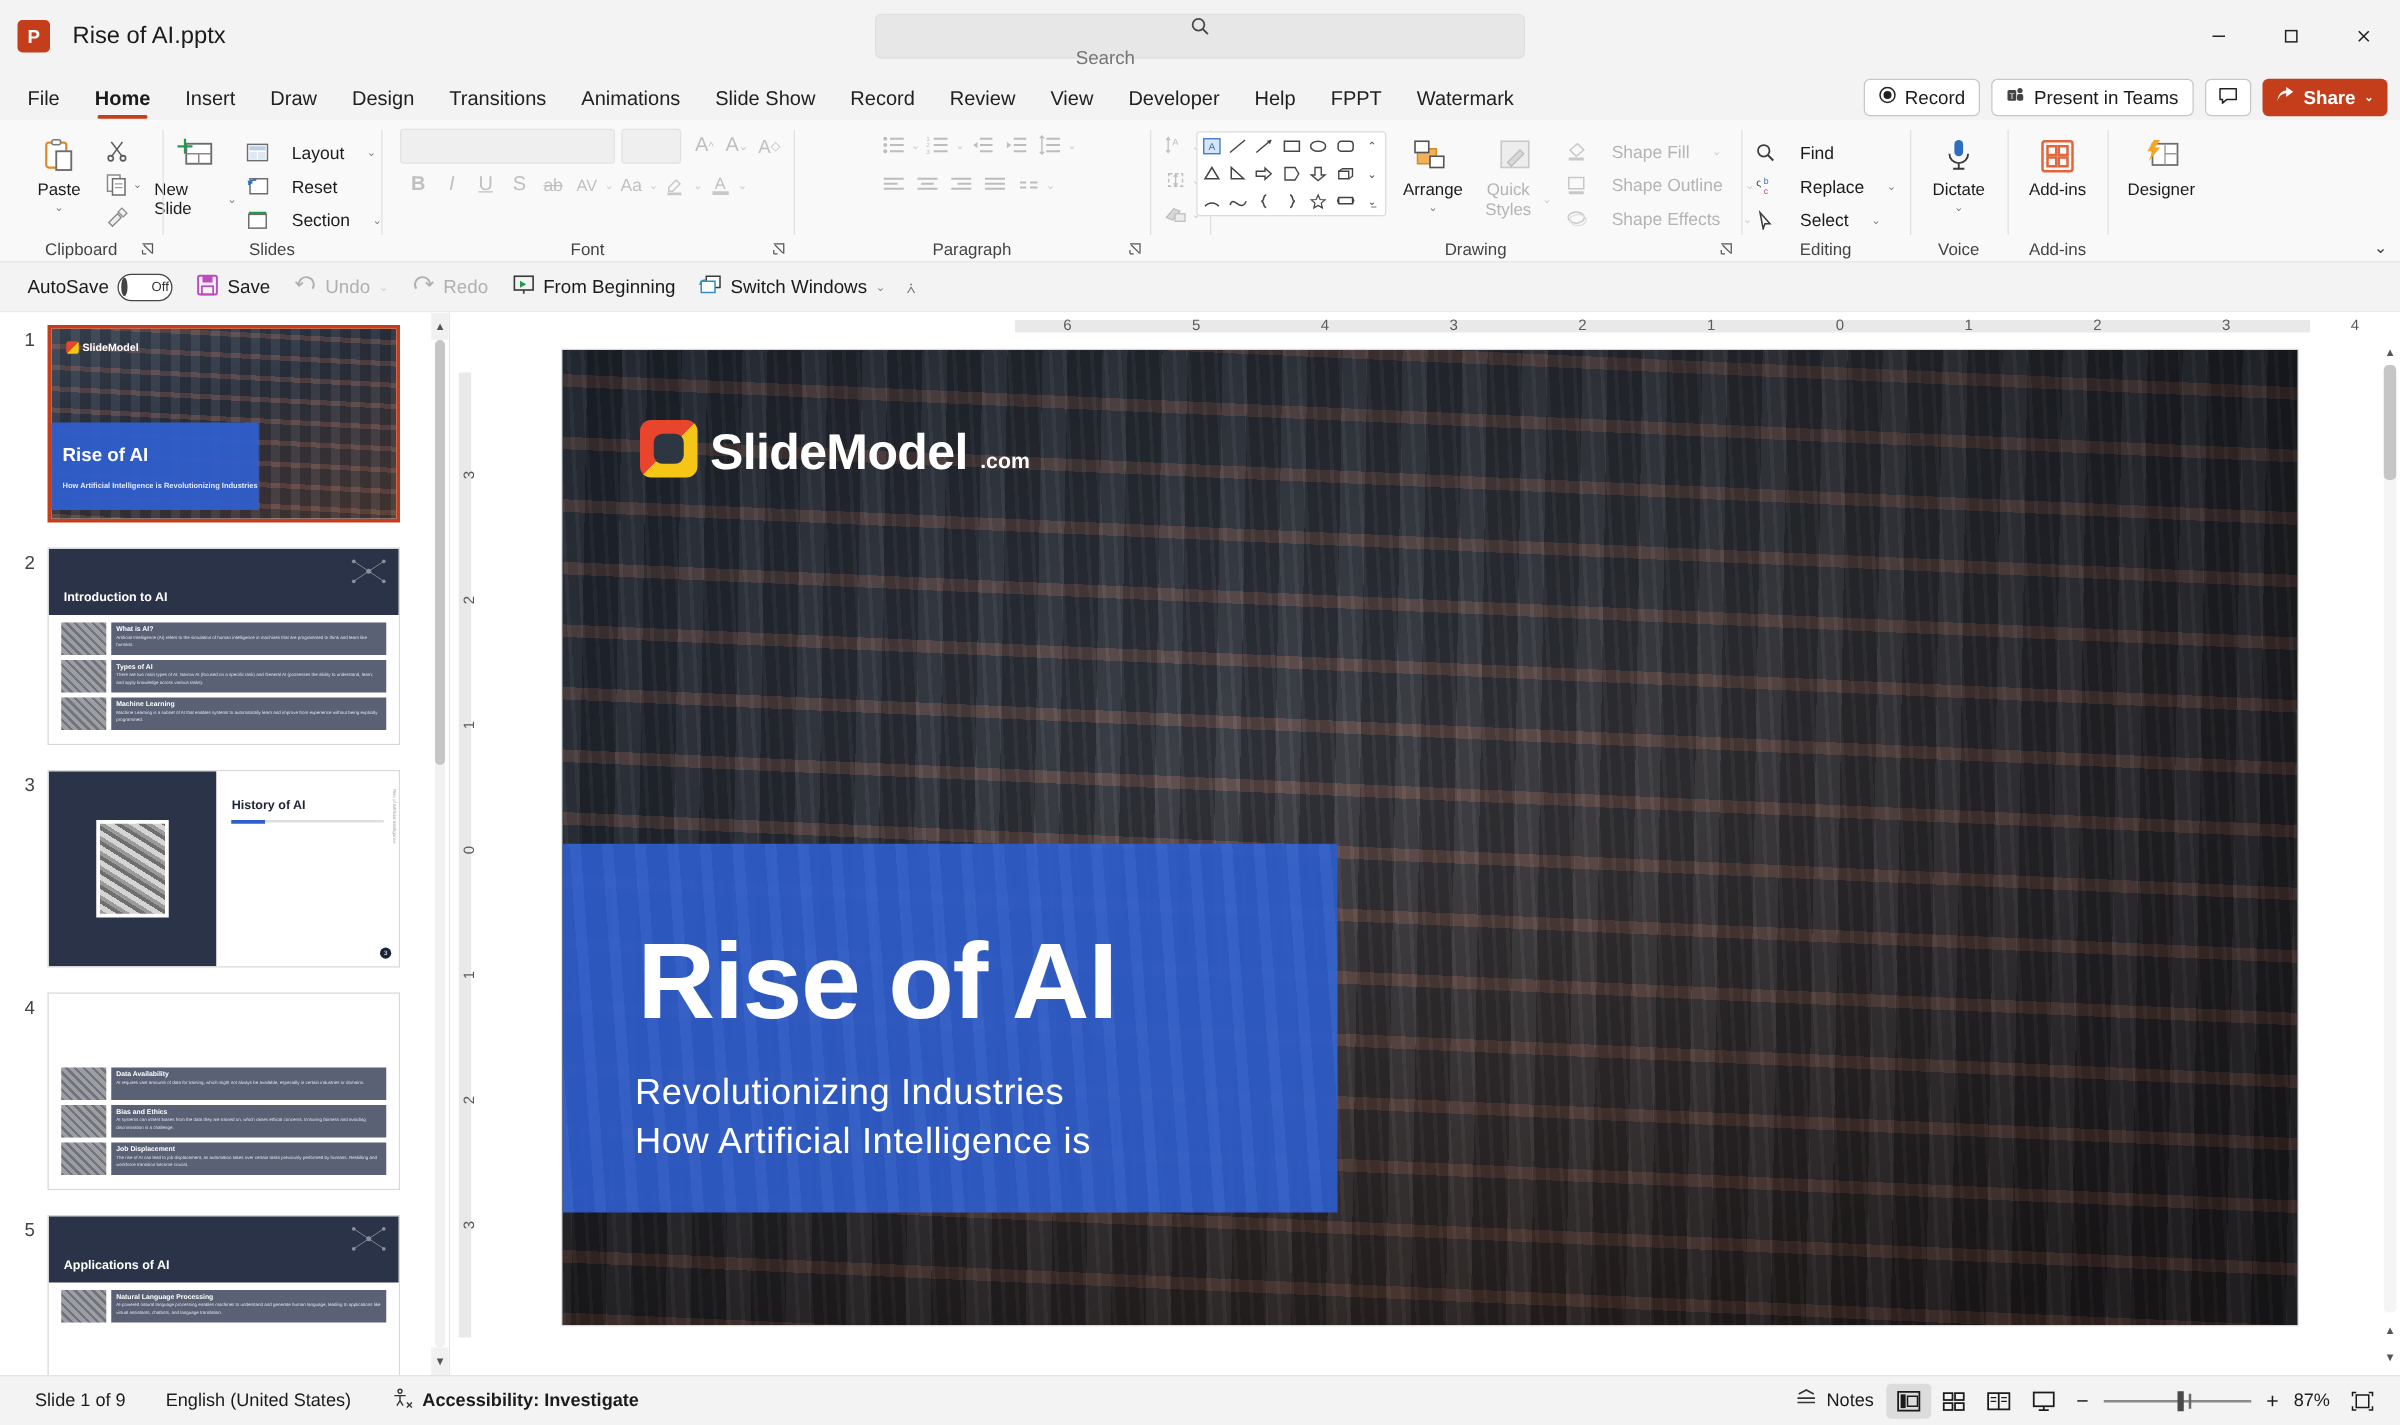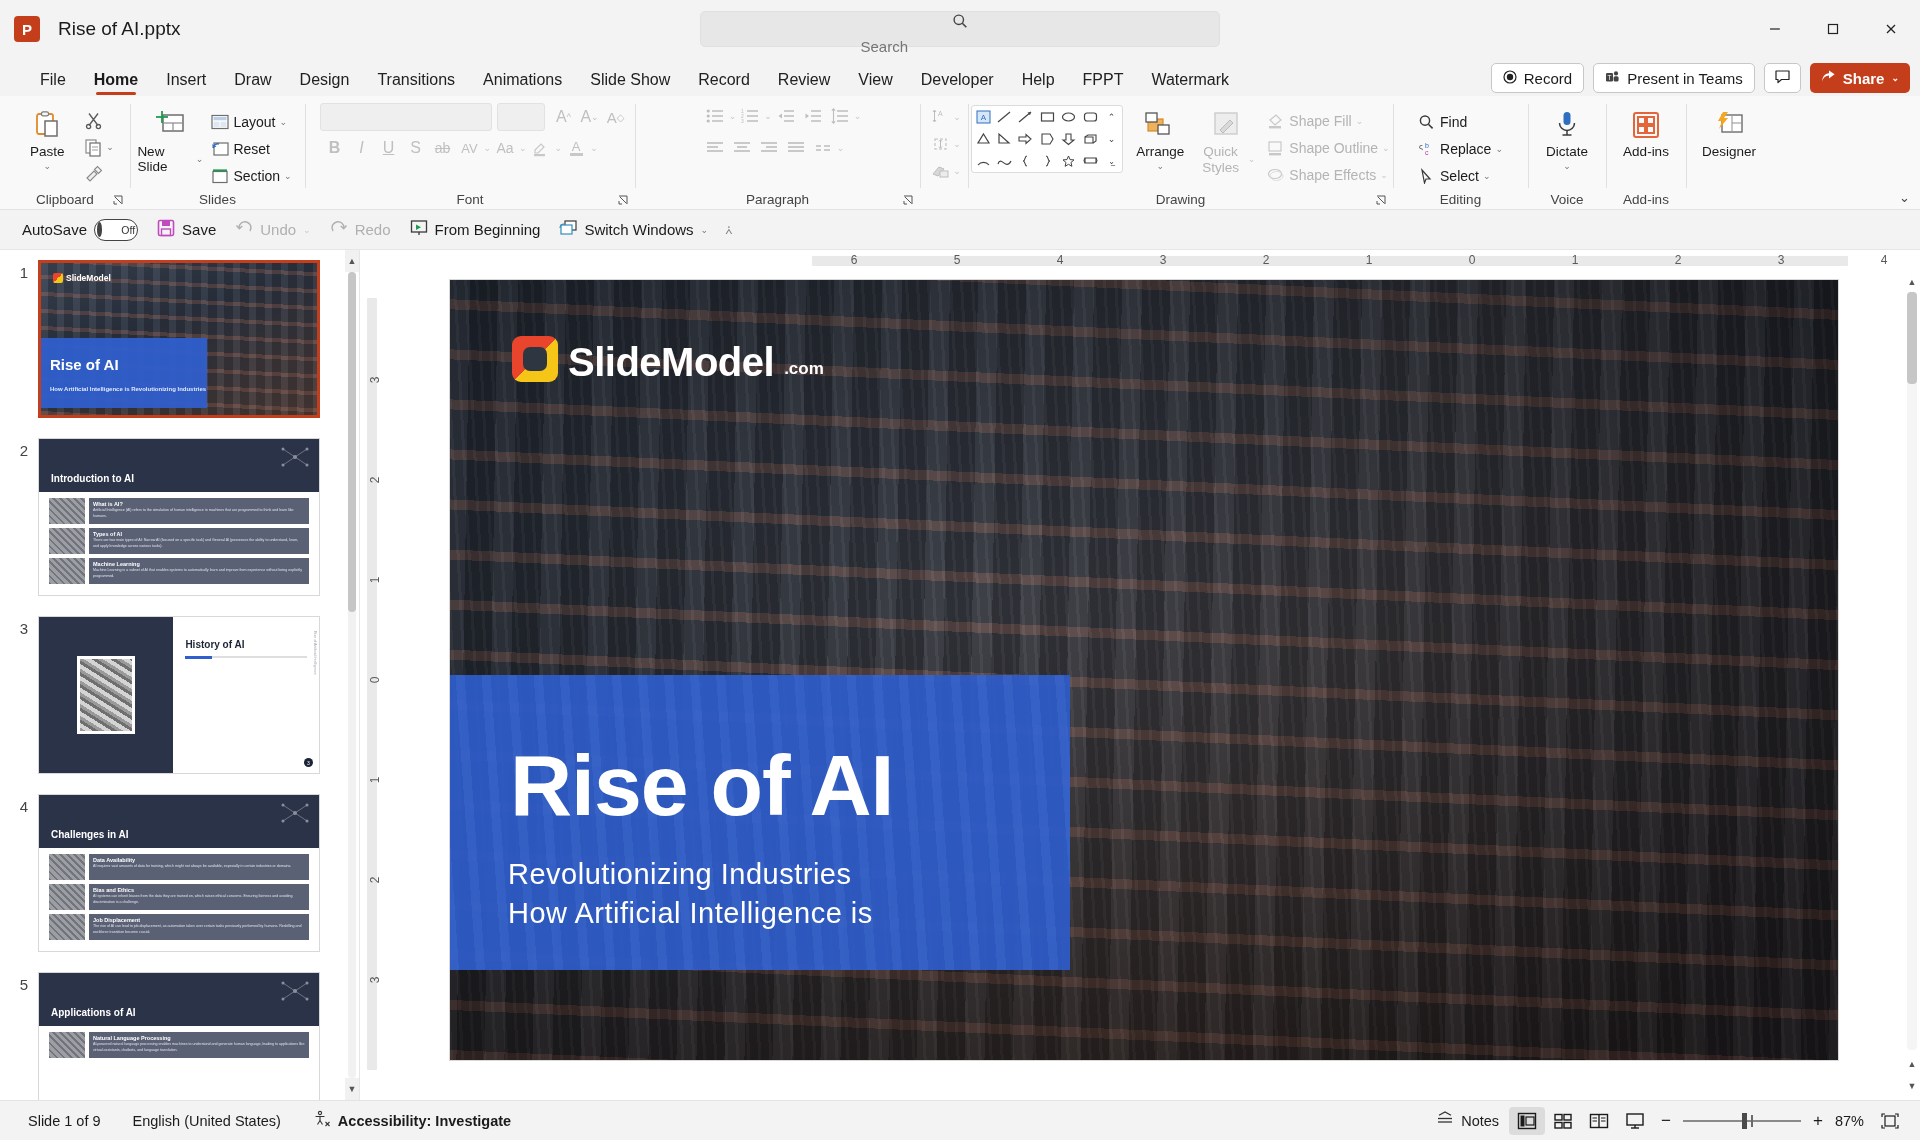--- a/index.html
+++ b/index.html
@@ -38,21 +38,21 @@
   }
   .win-btns { position: absolute; right: 0; top: 0; height: 58px; display: flex; }
   .win-btn {
     width: 58px; height: 58px; display: flex; align-items: center; justify-content: center;
     font-size: 14px; color: #222;
   }
 
   
   .tabsrow {
     height: 38px; flex: 0 0 38px; display: flex; align-items: flex-end;
-    background: #f3f3f3; padding-left: 8px; position: relative; margin-left: 18px;
+    background: #f3f3f3; padding-left: 8px; position: relative;
   }
   .tab {
     padding: 0 14px; height: 32px; line-height: 32px; font-size: 16px;
     color: #212121; border-radius: 5px; cursor: default; white-space: nowrap;
   }
   .tab.active { font-weight: bold; color: #1b1b1b; }
   .tab.active::after {
     content:""; display:block; position:relative; top:-4px;
     height: 2.5px; background: #c43e1c; border-radius: 2px; margin: 0 2px;
   }
@@ -80,21 +80,21 @@
   .rgroup-label { font-size: 13.5px; color: #444; height: 20px; line-height: 20px; }
   .rgroup-launcher { position:absolute; right: 6px; bottom: 2px; font-size: 11px; color:#555; }
 
   .bigbtn {
     display: flex; flex-direction: column; align-items: center; justify-content: flex-end;
     width: 62px; padding-top: 5px; font-size: 13.5px; color: #1b1b1b; gap: 2px;
   }
   .bigbtn .gl { height: 34px; display: flex; align-items: center; justify-content: center; }
   .smallcol { display: flex; flex-direction: column; gap: 1px; padding-top: 6px; }
   .smallbtn {
-    display: flex; align-items: center; gap: 4px; height: 26px; padding: 0 6px;
+    display: flex; align-items: center; gap: 18px; height: 26px; padding: 0 6px;
     font-size: 14px; color: #1b1b1b; border-radius: 3px; white-space: nowrap;
   }
   .smallbtn.disabled { color: #b4b4b4; }
   .iconrow { display: flex; align-items: center; gap: 1px; }
   .ibtn {
     width: 26px; height: 26px; display: flex; align-items: center; justify-content: center;
     border-radius: 3px; font-size: 14px; color: #3a3a3a;
   }
   .ibtn.dis { color: #c0c0c0; }
   .caret { font-size: 9px; color: #777; }
@@ -1026,31 +1026,20 @@
                 <div class="pagedot">3</div>
               </div>
             </div>
           </div>
         </div>
 
         <div class="thumb-item">
           <div class="thumb-num">4</div>
           <div class="thumb-frame">
             <div class="mini-doc">
-              <div class="mini-head">
-                <div class="ht">Challenges in AI</div>
-                <svg class="mini-net" viewBox="0 0 36 26">
-                    <circle cx="18" cy="13" r="2" fill="#fff"></circle>
-                    <circle cx="6" cy="5" r="1.5" fill="#fff"></circle>
-                    <circle cx="30" cy="5" r="1.5" fill="#fff"></circle>
-                    <circle cx="6" cy="21" r="1.5" fill="#fff"></circle>
-                    <circle cx="30" cy="21" r="1.5" fill="#fff"></circle>
-                    <path d="M18 13L6 5M18 13l12-8M18 13L6 21M18 13l12 8" stroke="#fff" stroke-width=".7"></path>
-                  </svg>
-              </div>
               <div class="mini-rows">
                 <div class="mini-row">
                   <span class="mini-ph"></span>
                   <span class="mini-rt">
                     <b>Data Availability</b>
                     <span>AI requires vast amounts of data for training, which might not always be available, especially in certain industries or domains.</span>
                   </span>
                 </div>
                 <div class="mini-row">
                   <span class="mini-ph"></span>

